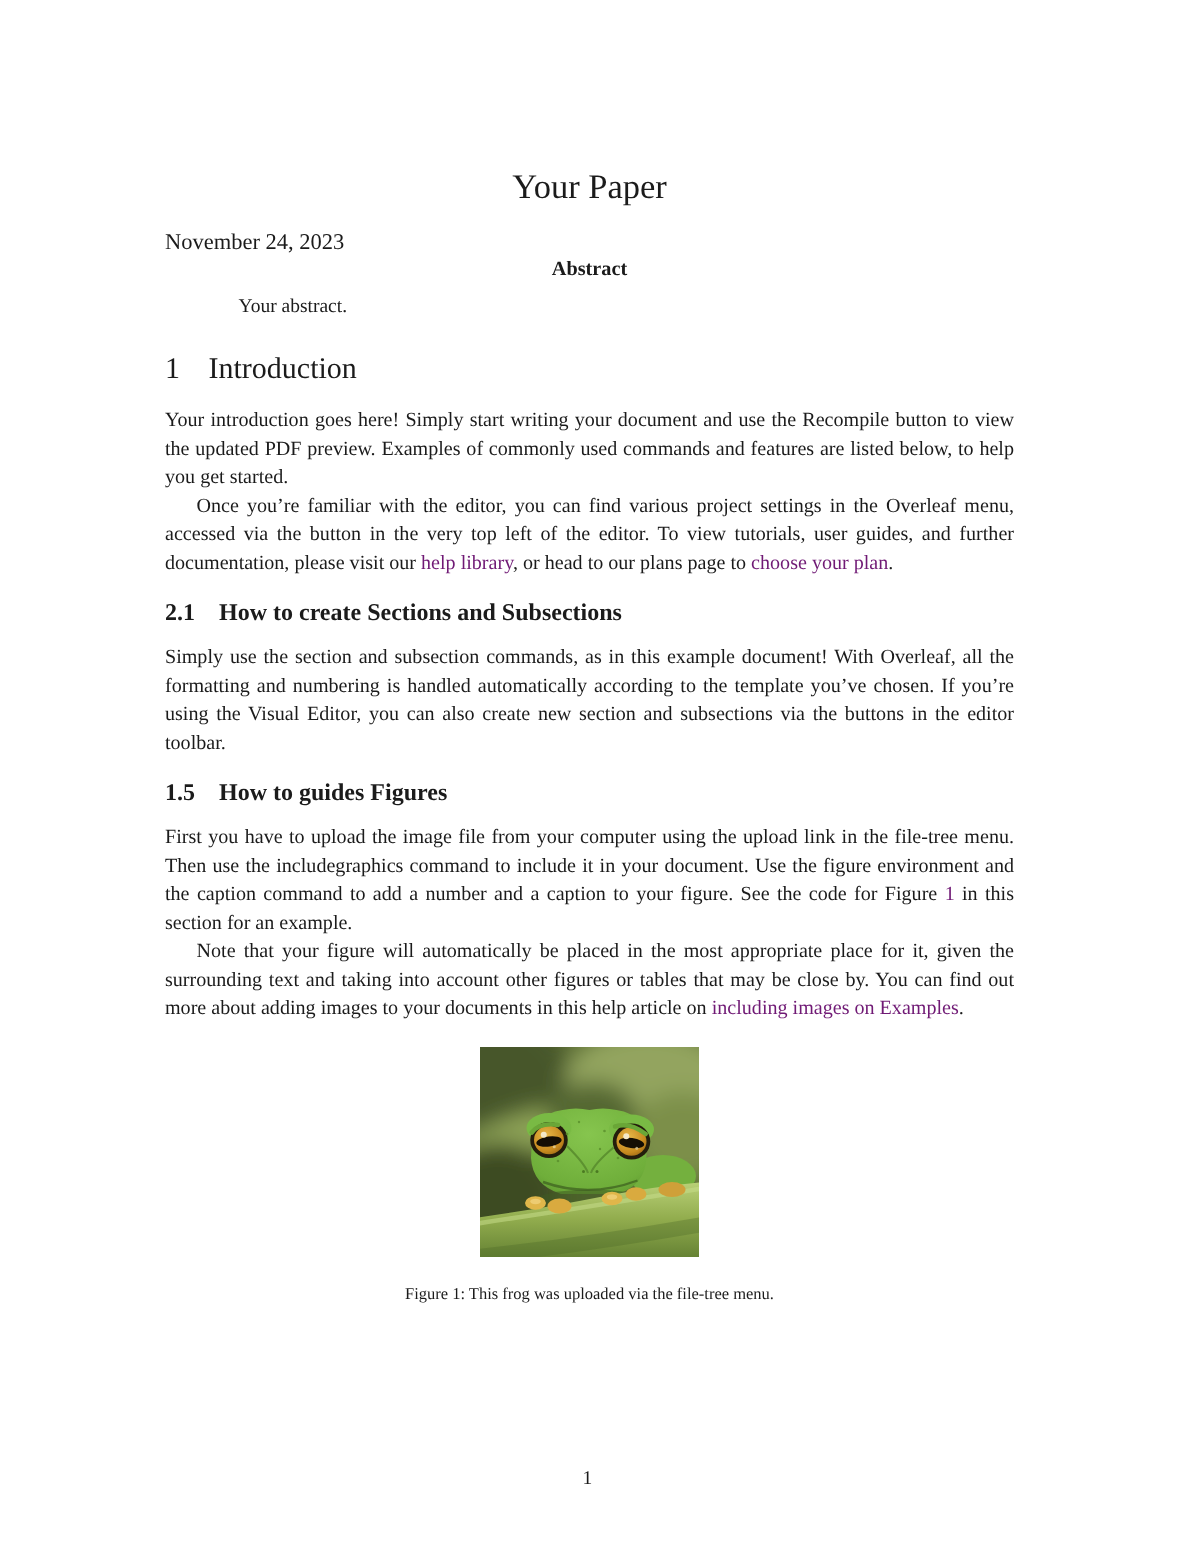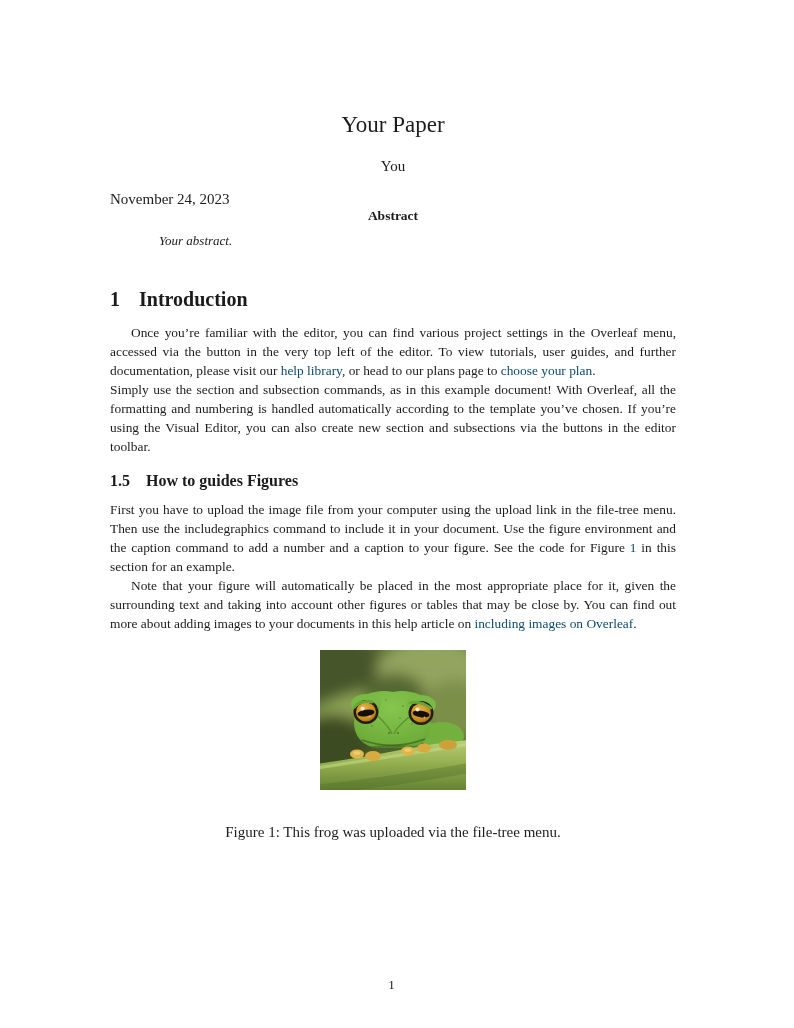--- a/index.html
+++ b/index.html
@@ -34,106 +34,109 @@
   .abstract-heading {
     text-align: center;
     font-size: 13.5px;
     font-weight: bold;
   }
   .abstract-body {
     margin: 8px 32px 0 32px;
     font-size: 13px;
     text-indent: 17px;
     line-height: 18px;
-    font-style: italic;
   }
   h2.section {
     font-size: 20px;
-    font-weight: bold;
-    margin-top: 38px;
+    font-weight: normal;
+    margin-top: 22px;
     margin-bottom: 12px;
   }
   h3.subsection {
     font-size: 16px;
     font-weight: bold;
     margin-top: 16px;
     margin-bottom: 10px;
   }
   .sec-num { display: inline-block; }
   h2.section .sec-title { margin-left: 14px; }
   h3.subsection .sec-title { margin-left: 12px; }
   p.para {
     font-size: 13.4px;
     line-height: 19px;
     text-align: justify;
     margin: 0;
   }
   p.para.indent { text-indent: 21px; }
   a.doc-link {
-    color: #0c4a6e;
+    color: #701a75;
     text-decoration: none;
     cursor: pointer;
   }
   .figure-block {
     margin-top: 17px;
     text-align: center;
   }
   .figure-image {
     display: inline-block;
     width: 146px;
     height: 140px;
     line-height: 0;
   }
   .figure-caption {
-    margin-top: 30px;
-    font-size: 15px;
+    margin-top: 14px;
+    font-size: 11px;
     text-align: center;
   }
   .page-number {
     position: absolute;
     bottom: 35px;
     left: 0;
     width: 100%;
     text-align: center;
     font-size: 13px;
   }
 </style>
 </head>
 <body>
 
 <div class="page">
   <div class="content">
 
     <div class="doc-title">Your Paper</div>
-    <div class="doc-author">You</div>
     <div class="doc-date">November 24, 2023</div>
 
     <div class="abstract-heading">Abstract</div>
     <div class="abstract-body">Your abstract.</div>
 
     <h2 class="section">
       <span class="sec-num">1</span>
       <span class="sec-title">Introduction</span>
     </h2>
 
+    <p class="para">Your introduction goes here! Simply start writing your document and use the Recompile button to view the updated PDF preview. Examples of commonly used commands and features are listed below, to help you get started.</p>
 
     <p class="para indent"><span>Once you’re familiar with the editor, you can find various project settings in the Overleaf menu, accessed via the button in the very top left of the editor. To view tutorials, user guides, and further documentation, please visit our </span><a class="doc-link">help library</a><span>, or head to our plans page to </span><a class="doc-link">choose your plan</a><span>.</span></p>
 
 
+    <h3 class="subsection">
+      <span class="sec-num">2.1</span>
+      <span class="sec-title">How to create Sections and Subsections</span>
+    </h3>
 
     <p class="para">Simply use the section and subsection commands, as in this example document! With Overleaf, all the formatting and numbering is handled automatically according to the template you’ve chosen. If you’re using the Visual Editor, you can also create new section and subsections via the buttons in the editor toolbar.</p>
 
     <h3 class="subsection">
       <span class="sec-num">1.5</span>
       <span class="sec-title">How to guides Figures</span>
     </h3>
 
     <p class="para"><span>First you have to upload the image file from your computer using the upload link in the file-tree menu. Then use the includegraphics command to include it in your document. Use the figure environment and the caption command to add a number and a caption to your figure. See the code for Figure </span><a class="doc-link">1</a><span> in this section for an example.</span></p>
 
-    <p class="para indent"><span>Note that your figure will automatically be placed in the most appropriate place for it, given the surrounding text and taking into account other figures or tables that may be close by. You can find out more about adding images to your documents in this help article on </span><a class="doc-link">including images on Overleaf</a><span>.</span></p>
+    <p class="para indent"><span>Note that your figure will automatically be placed in the most appropriate place for it, given the surrounding text and taking into account other figures or tables that may be close by. You can find out more about adding images to your documents in this help article on </span><a class="doc-link">including images on Examples</a><span>.</span></p>
 
     <div class="figure-block">
       <span class="figure-image">
         <svg width="146" height="140" viewBox="0 0 146 140" xmlns="http://www.w3.org/2000/svg">
           <defs>
             <filter id="bgblur" x="-30%" y="-30%" width="160%" height="160%">
               <feGaussianBlur stdDeviation="7"></feGaussianBlur>
             </filter>
             <linearGradient id="branchGrad" x1="0" y1="0" x2="0" y2="1">
               <stop offset="0" stop-color="#b9d077"></stop>

